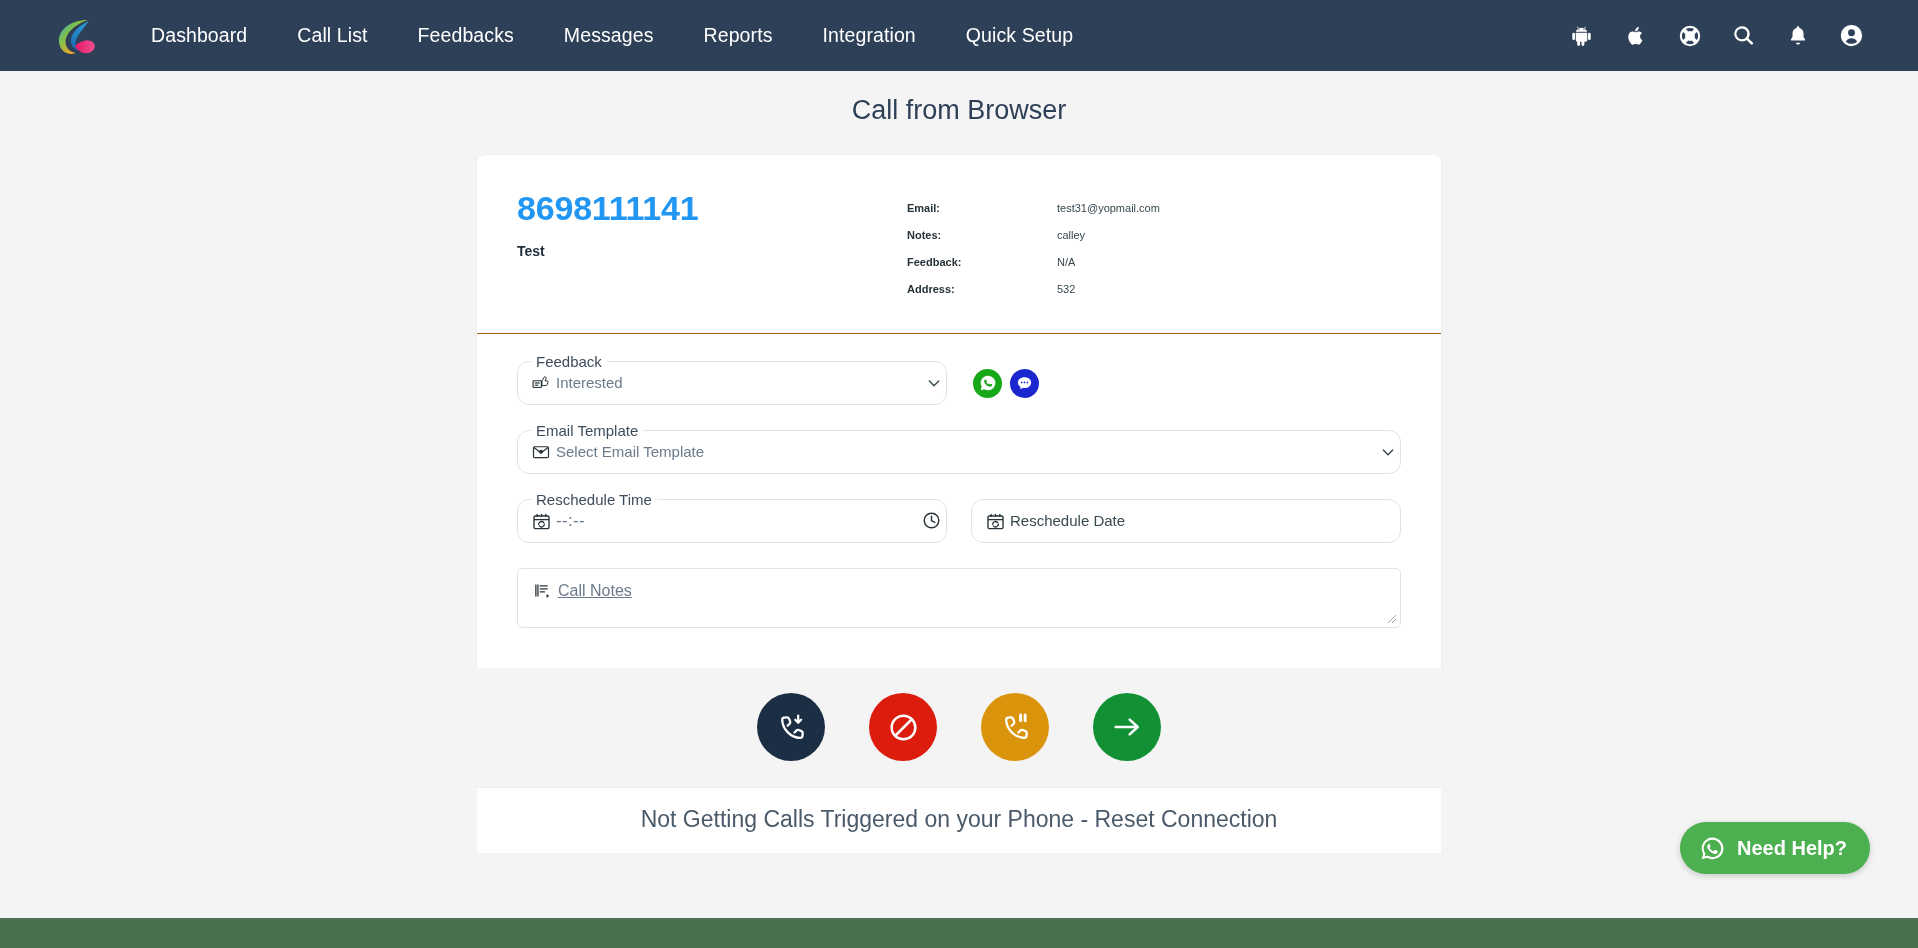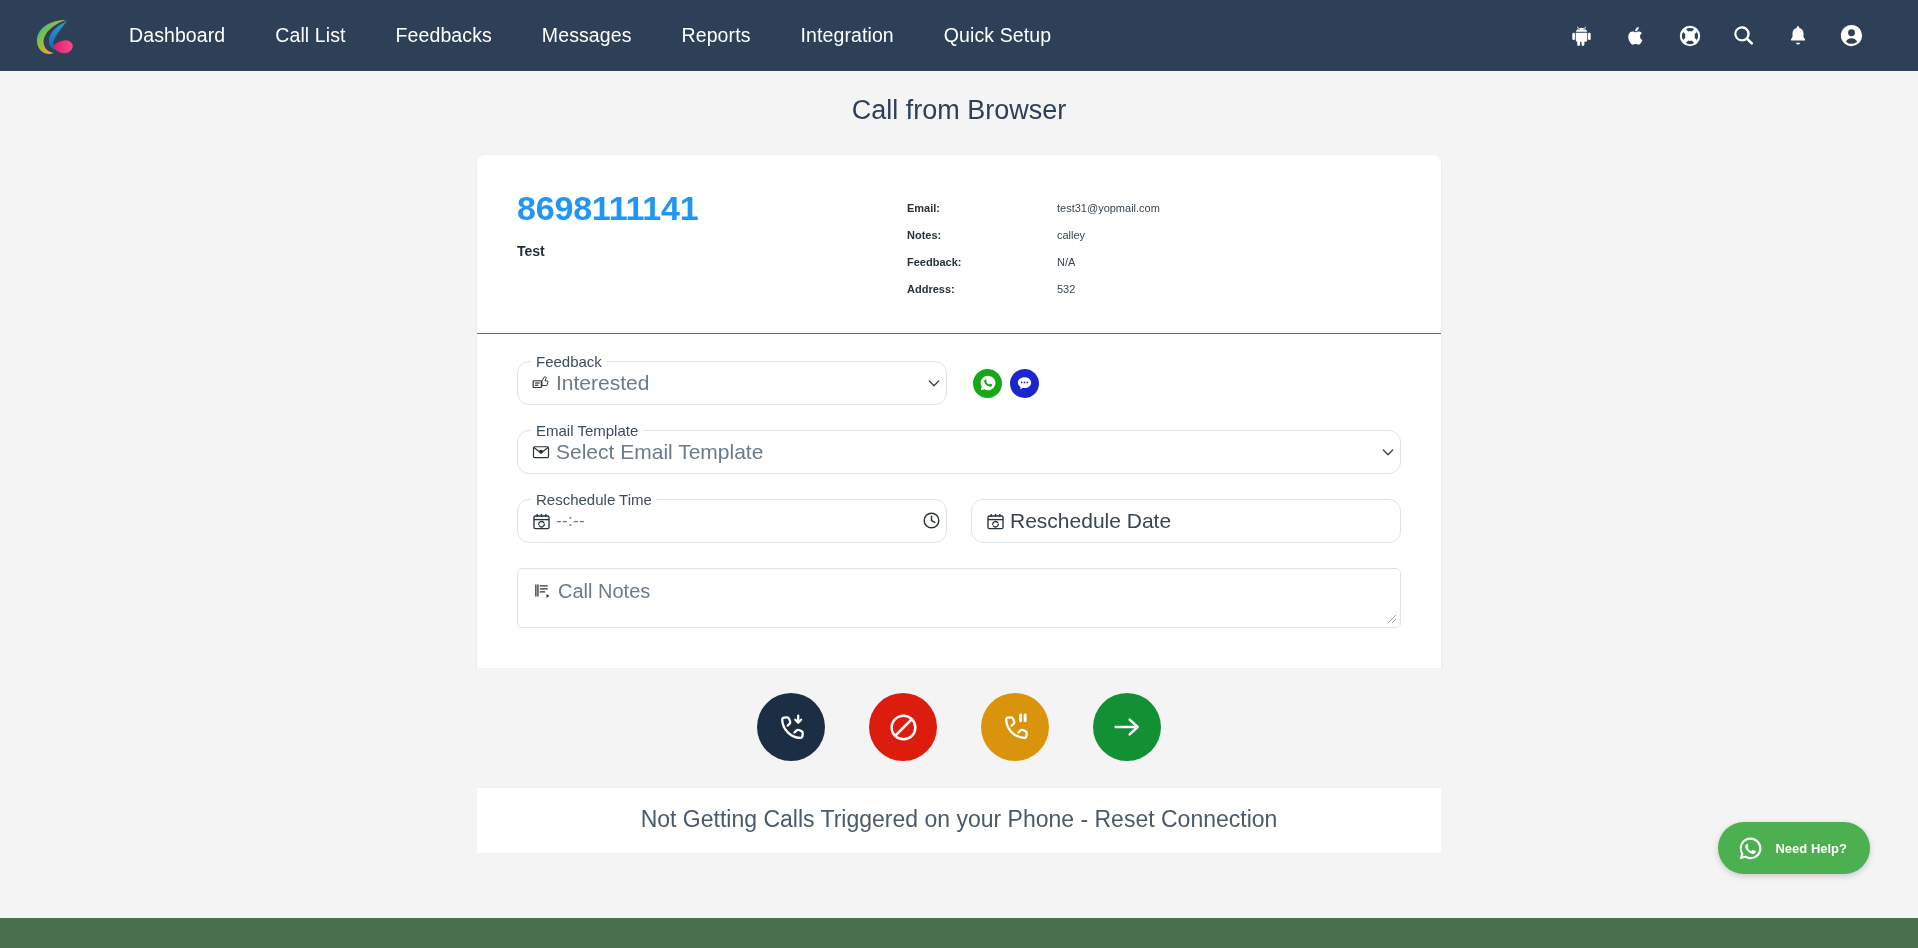--- a/index.html
+++ b/index.html
@@ -16,21 +16,21 @@
     color: #2c3e50;
     position: relative;
   }
 
   
   .navbar {
     height: 71px;
     background: #2e4057;
     display: flex;
     align-items: center;
-    padding: 0 28px 0 30px;
+    padding: 0 28px 0 52px;
     position: relative;
     z-index: 20;
   }
 
   .brand-logo {
     width: 48px;
     height: 48px;
     flex: 0 0 48px;
     margin-right: 26px;
     display: block;
@@ -184,21 +184,21 @@
     justify-content: center;
     width: 22px;
     height: 20px;
     margin-right: 4px;
     color: #263238;
   }
   .field-icon svg { display: block; }
 
   .field-text {
     flex: 1;
-    font-size: 21px;
+    font-size: 15px;
     color: #6b7b8c;
     line-height: 22px;
     white-space: nowrap;
     overflow: hidden;
   }
   .field-text.filled { color: #6b7b8c; }
   .field-text.dark { color: #37474f; }
 
   .chevron {
     flex: 0 0 auto;
@@ -254,23 +254,24 @@
     border-radius: 5px;
     background: #fff;
     height: 60px;
     padding: 11px 14px;
     display: flex;
     align-items: flex-start;
     position: relative;
     width: 100%;
   }
   .notes-placeholder {
-    font-size: 20px;
+    font-size: 16px;
     color: #6b7b8c;
     line-height: 22px;
+    text-decoration: underline;
   }
   .resize-grip {
     position: absolute;
     right: 3px;
     bottom: 3px;
     width: 12px;
     height: 12px;
     cursor: nwse-resize;
   }
   .resize-grip svg { display: block; }
@@ -339,21 +340,21 @@
     display: flex;
     align-items: center;
     gap: 11px;
     padding: 0 23px 0 19px;
     box-shadow: 0 2px 6px rgba(0,0,0,0.18);
     cursor: pointer;
     z-index: 30;
   }
   .need-help-label {
     color: #ffffff;
-    font-size: 13px;
+    font-size: 20px;
     font-weight: bold;
     white-space: nowrap;
   }
   .need-help svg { display: block; fill: #ffffff; }
 </style>
 </head>
 <body>
 
 <nav class="navbar">
 

